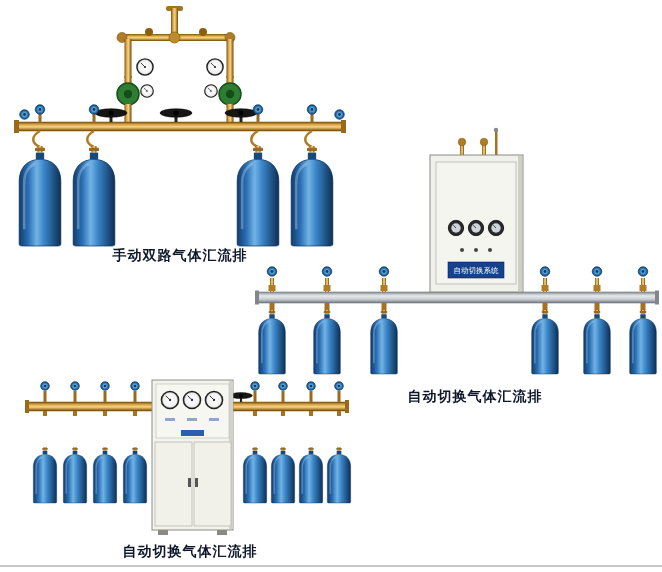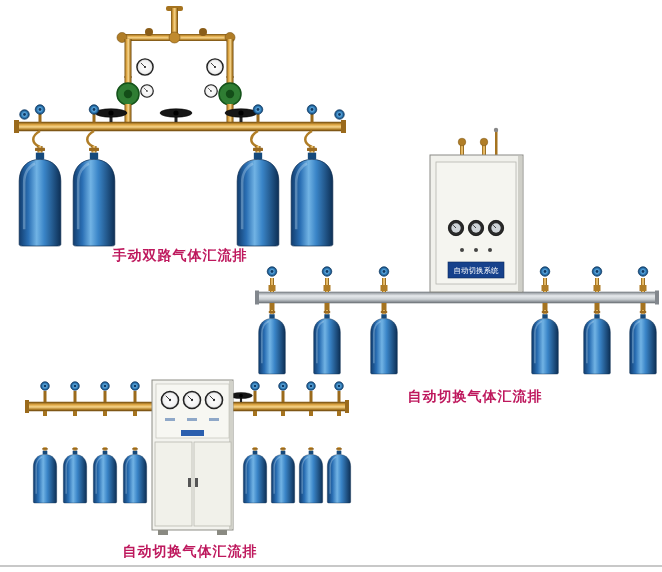--- a/index.html
+++ b/index.html
@@ -3,21 +3,21 @@
 <meta charset="utf-8">
 <style>
   html,body{margin:0;padding:0}
   body{
     width:662px;height:572px;position:relative;background:#ffffff;
     overflow:hidden;font-family:"Liberation Sans",sans-serif;
   }
   svg.art{position:absolute;display:block}
   .caption{
     position:absolute;text-align:center;font-weight:bold;font-size:14px;
-    letter-spacing:1px;color:#be185d;font-family:"Liberation Sans",sans-serif;
+    letter-spacing:1px;color:#0f172a;font-family:"Liberation Sans",sans-serif;
   }
   .bottom-rule{position:absolute;left:0;top:565px;width:662px;height:2px;background:#c8c8c8}
 </style>
 </head>
 <body>
 
 <div>
 
 <svg width="0" height="0" style="position:absolute" aria-hidden="true">
   <defs>

